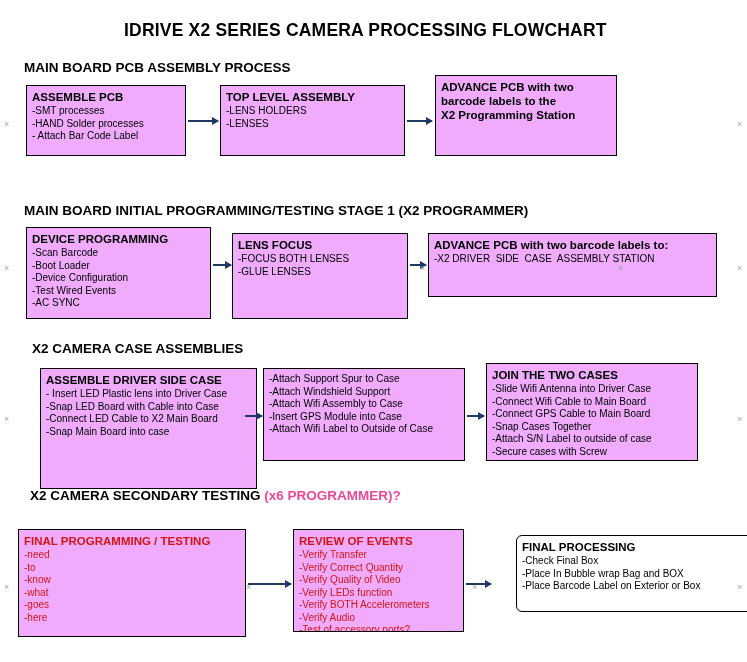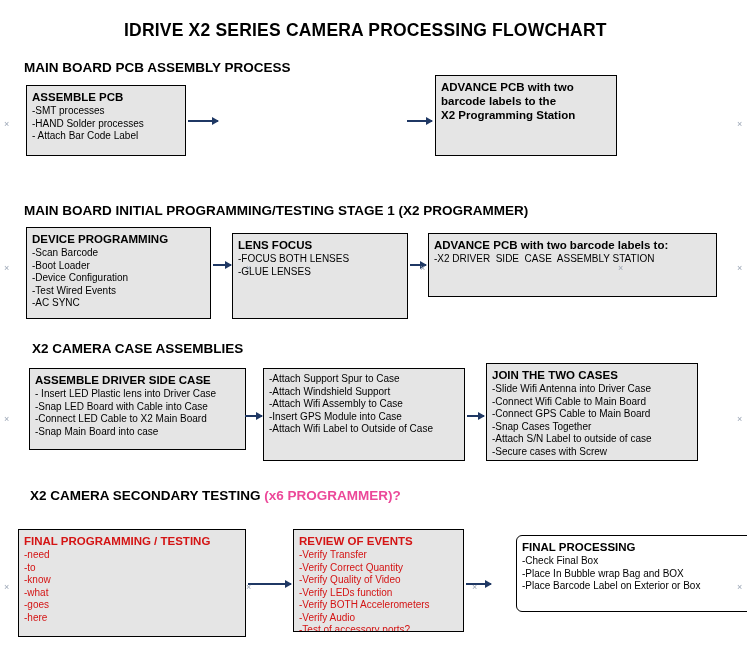--- a/index.html
+++ b/index.html
@@ -31,21 +31,21 @@
     position: absolute;
     font-size: 13.5px;
     font-weight: bold;
     white-space: nowrap;
   }
   .section-head .accent {
     color: #ec4899;
   }
   .box {
     position: absolute;
-    background: #e5e5e5;
+    background: #f0abfc;
     border: 1px solid #000000;
     box-sizing: border-box;
     padding: 4px 5px 3px 5px;
     overflow: hidden;
   }
   .box.plain {
     background: #ffffff;
   }
   .box-title {
     font-size: 11.5px;
@@ -96,20 +96,25 @@
 
   <div class="box" style="left:26px; top:85px; width:160px; height:71px;">
     <div class="box-title">ASSEMBLE PCB</div>
     <div class="box-line">-SMT processes</div>
     <div class="box-line">-HAND Solder processes</div>
     <div class="box-line">- Attach Bar Code Label</div>
   </div>
 
   <div class="arrow" style="left:188px; top:120px; width:30px;"></div>
 
+  <div class="box" style="left:220px; top:85px; width:185px; height:71px;">
+    <div class="box-title">TOP LEVEL ASSEMBLY</div>
+    <div class="box-line">-LENS HOLDERS</div>
+    <div class="box-line">-LENSES</div>
+  </div>
 
   <div class="arrow" style="left:407px; top:120px; width:25px;"></div>
 
   <div class="box" style="left:435px; top:75px; width:182px; height:81px;">
     <div class="box-title">ADVANCE PCB with two
 barcode labels to the
 X2 Programming Station</div>
   </div>
 
   <div class="section-head" style="left:24px; top:203px;">MAIN BOARD INITIAL PROGRAMMING/TESTING STAGE 1 (X2 PROGRAMMER)</div>
@@ -133,21 +138,21 @@
 
   <div class="arrow" style="left:410px; top:264px; width:16px;"></div>
 
   <div class="box" style="left:428px; top:233px; width:289px; height:64px;">
     <div class="box-title">ADVANCE PCB with two barcode labels to:</div>
     <div class="box-line">-X2 DRIVER  SIDE  CASE  ASSEMBLY STATION</div>
   </div>
 
   <div class="section-head" style="left:32px; top:341px;">X2 CAMERA CASE ASSEMBLIES</div>
 
-  <div class="box" style="left:29px; top:368px; width:217px; height:82px;">
+  <div class="box" style="left:40px; top:368px; width:217px; height:121px;">
     <div class="box-title">ASSEMBLE DRIVER SIDE CASE</div>
     <div class="box-line">- Insert LED Plastic lens into Driver Case</div>
     <div class="box-line">-Snap LED Board with Cable into Case</div>
     <div class="box-line">-Connect LED Cable to X2 Main Board</div>
     <div class="box-line">-Snap Main Board into case</div>
   </div>
 
   <div class="arrow" style="left:245px; top:415px; width:17px;"></div>
 
   <div class="box" style="left:263px; top:368px; width:202px; height:93px;">

